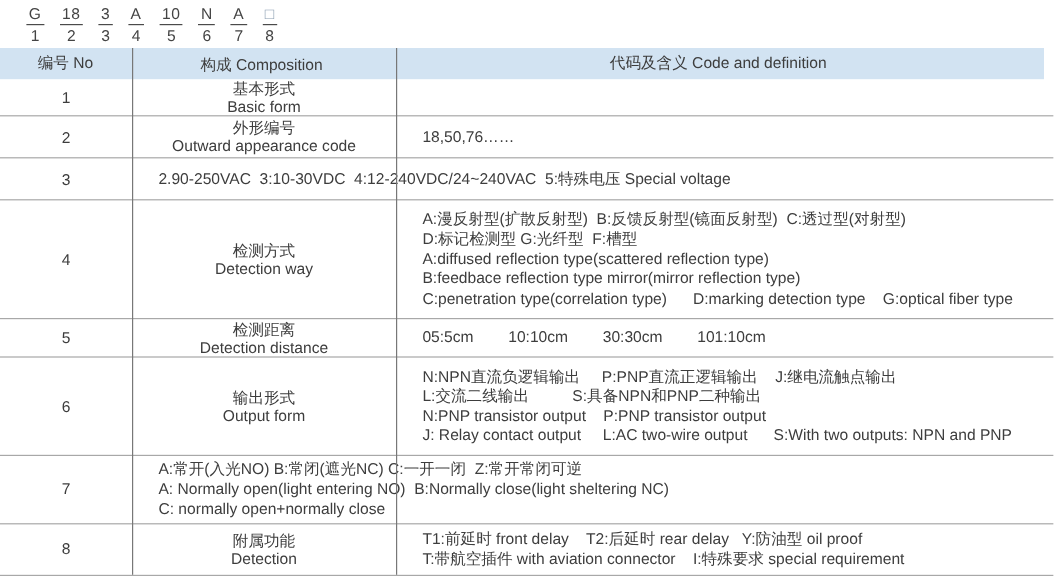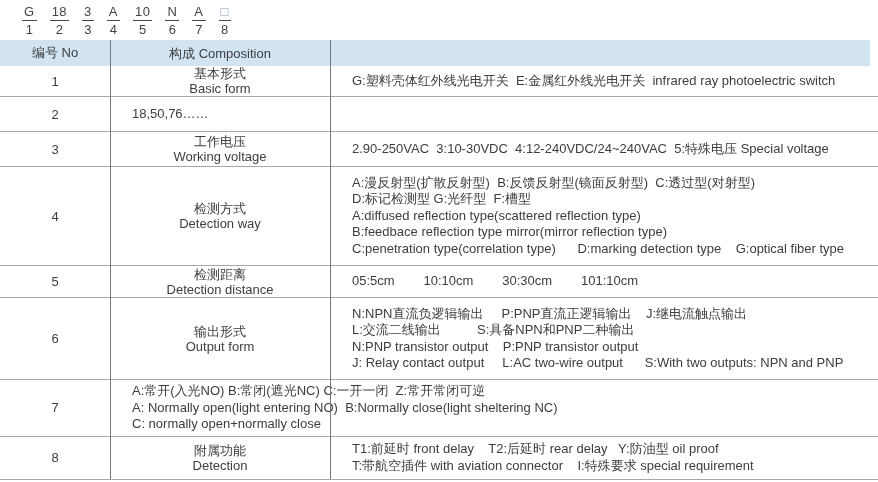--- a/index.html
+++ b/index.html
@@ -95,42 +95,42 @@
     </div>
   </div>
 
   <div class="spec-table">
     <div class="vline vline-1"></div>
     <div class="vline vline-2"></div>
 
     <div class="tr header h-hdr">
       <div class="td td-no">编号 No</div>
       <div class="td td-comp">构成 Composition</div>
+      <div class="td td-def" style="align-items:center;text-align:center;padding-left:4px;">代码及含义 Code and definition</div>
     </div>
 
     <div class="tr h-r0">
       <div class="td td-no">1</div>
       <div class="td td-comp">
         <div>基本形式</div>
         <div>Basic form</div>
       </div>
-      <div class="td td-def">G:塑料壳体红外线光电开关  E:金属红外线光电开关  infrared ray photoelectric switch</div>
     </div>
 
     <div class="tr h-r1">
       <div class="td td-no">2</div>
+      <div class="td td-comp">
+        <div>外形编号</div>
+        <div>Outward appearance code</div>
+      </div>
       <div class="td td-def">18,50,76……</div>
     </div>
 
     <div class="tr h-r2">
       <div class="td td-no">3</div>
-      <div class="td td-comp">
-        <div>工作电压</div>
-        <div>Working voltage</div>
-      </div>
       <div class="td td-def">2.90-250VAC  3:10-30VDC  4:12-240VDC/24~240VAC  5:特殊电压 Special voltage</div>
     </div>
 
     <div class="tr h-r3">
       <div class="td td-no">4</div>
       <div class="td td-comp">
         <div>检测方式</div>
         <div>Detection way</div>
       </div>
       <div class="td td-def">A:漫反射型(扩散反射型)  B:反馈反射型(镜面反射型)  C:透过型(对射型)

